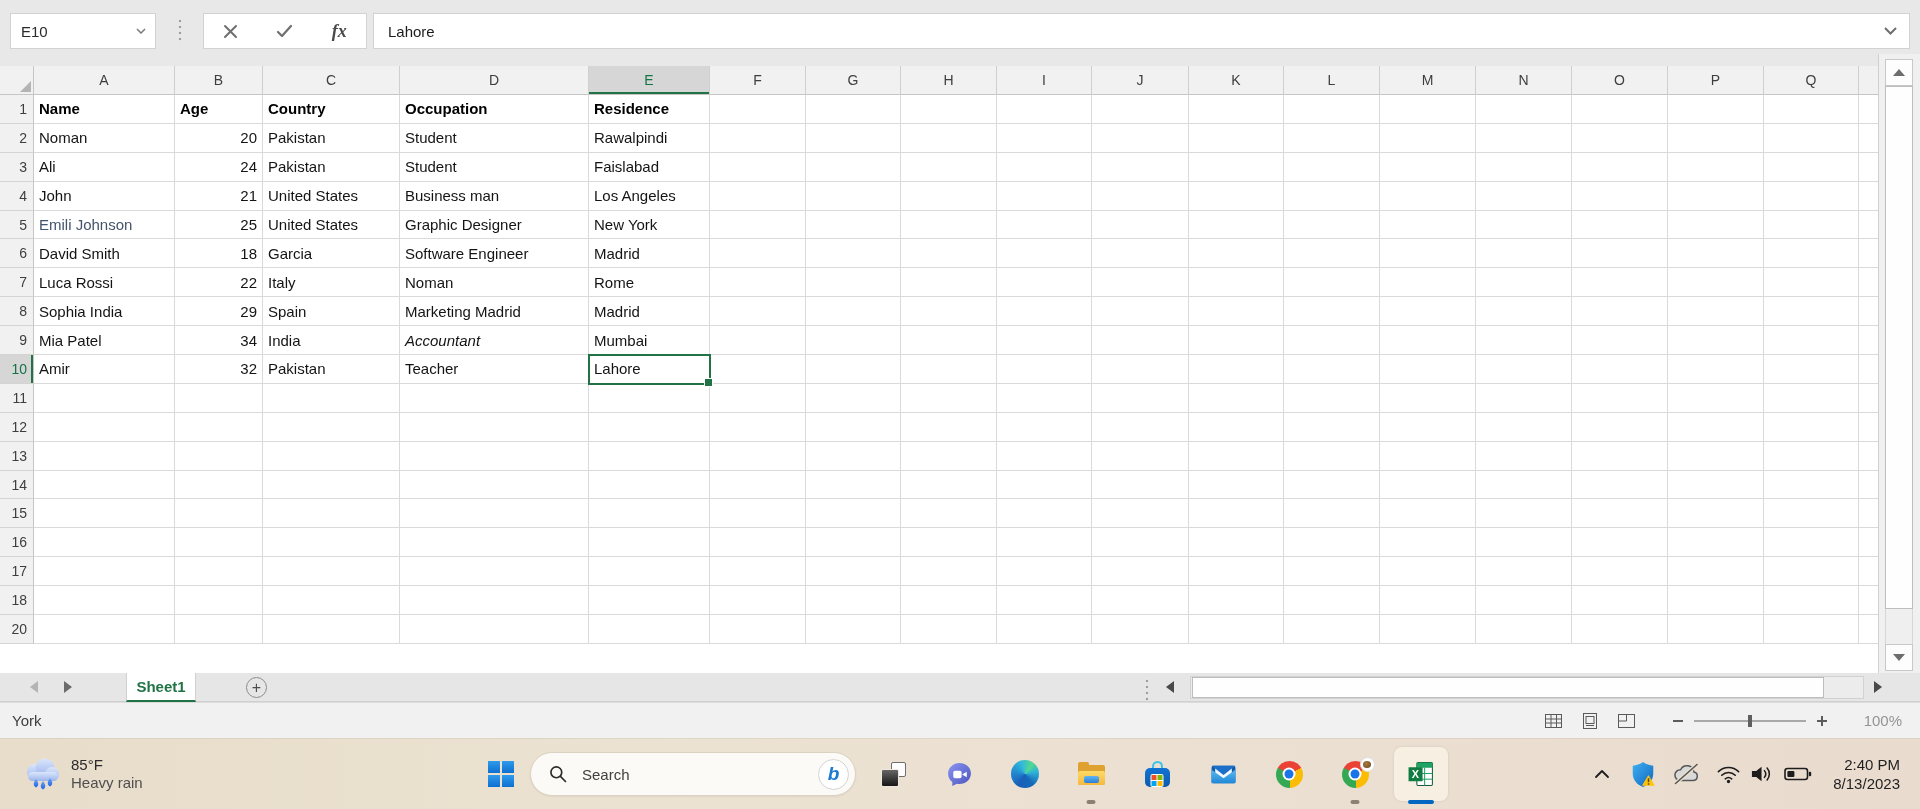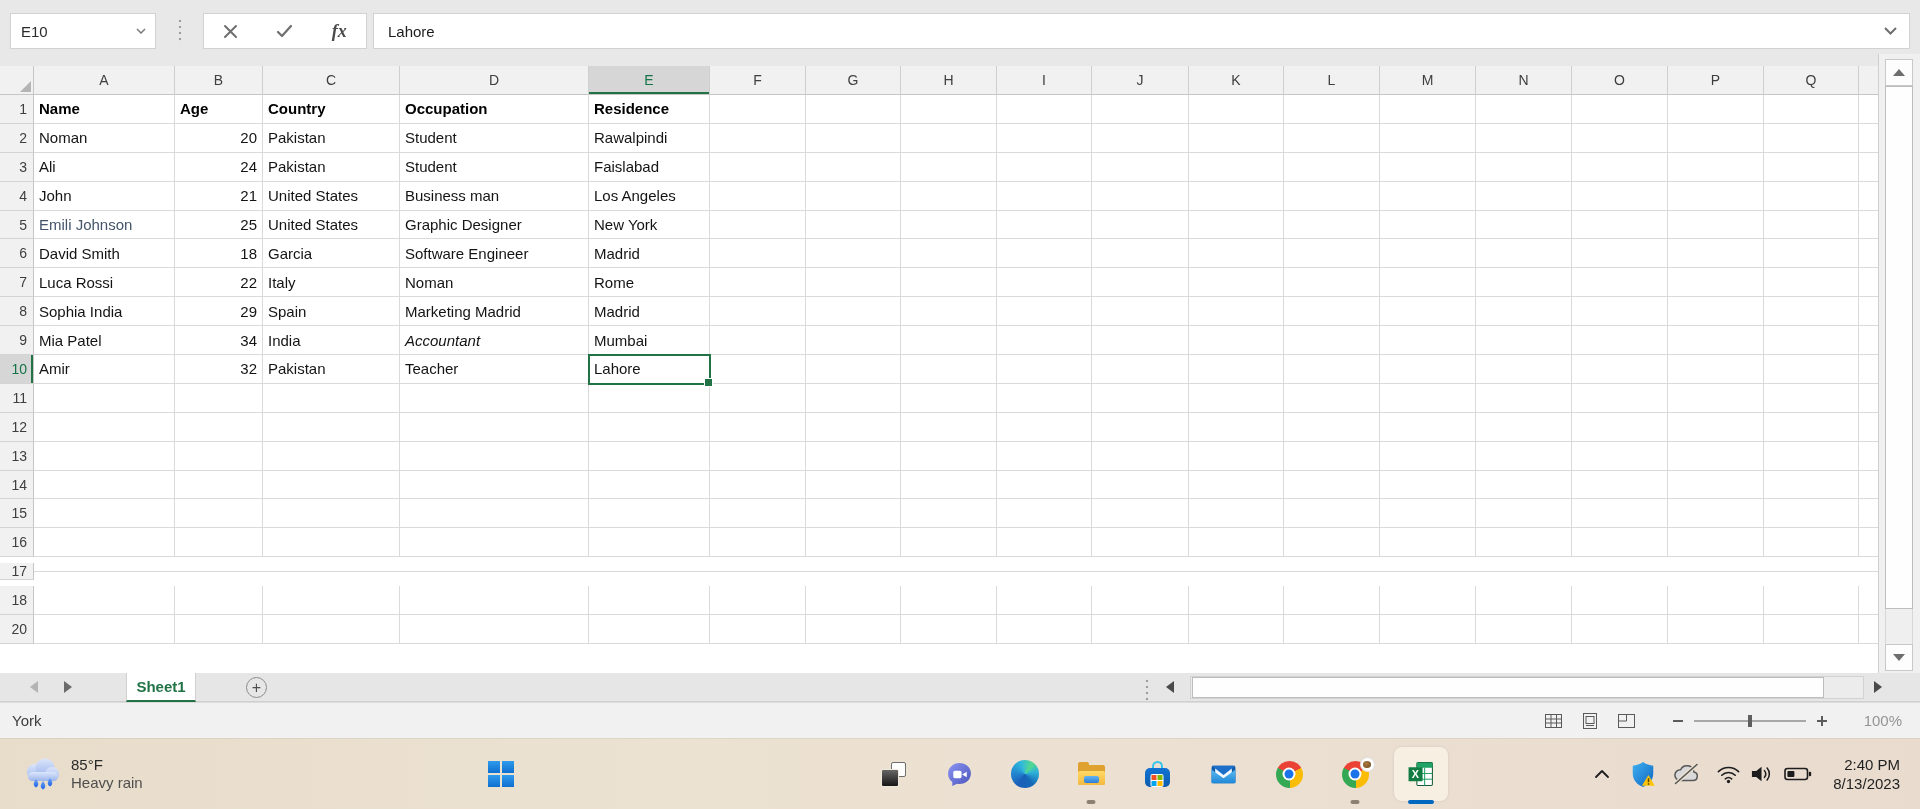--- a/index.html
+++ b/index.html
@@ -544,21 +544,21 @@
           <div class="cell" style="width: 97px;"></div>
           <div class="cell" style="width: 95px;"></div>
           <div class="cell" style="width: 96px;"></div>
           <div class="cell" style="width: 96px;"></div>
           <div class="cell" style="width: 96px;"></div>
           <div class="cell" style="width: 96px;"></div>
           <div class="cell" style="width: 96px;"></div>
           <div class="cell" style="width: 95px;"></div>
           <div class="rowfill"></div>
         </div>
-        <div class="grow" style="height: 28.9px; align-items: center;">
+        <div class="grow" style="height: 28.9px;">
           <div class="rowhdr" style="width: 34px;">17</div>
           <div class="cell" style="width: 141px;"></div>
           <div class="cell num" style="width: 88px;"></div>
           <div class="cell" style="width: 137px;"></div>
           <div class="cell" style="width: 189px;"></div>
           <div class="cell" style="width: 121px;"></div>
           <div class="cell" style="width: 96px;"></div>
           <div class="cell" style="width: 95px;"></div>
           <div class="cell" style="width: 96px;"></div>
           <div class="cell" style="width: 95px;"></div>
@@ -713,20 +713,28 @@
 
     <div class="startbtn">
       <div class="winlogo">
           <div></div>
           <div></div>
           <div></div>
           <div></div>
         </div>
     </div>
 
+    <div class="searchpill">
+      <svg width="20" height="20" viewBox="0 0 24 24">
+        <circle cx="10" cy="10" r="6.5" fill="none" stroke="#2b2b2b" stroke-width="2"></circle>
+        <line x1="15.2" y1="15.2" x2="21" y2="21" stroke="#2b2b2b" stroke-width="2" stroke-linecap="round"></line>
+      </svg>
+      <input type="text" placeholder="Search" style="">
+      <div class="bing">b</div>
+    </div>
 
     <div class="centericons">
       <div class="slot">
         <div class="iconwrap">
             <div class="tv">
               <div class="tv-back"></div>
               <div class="tv-front"></div>
             </div>
           </div>
       </div>

